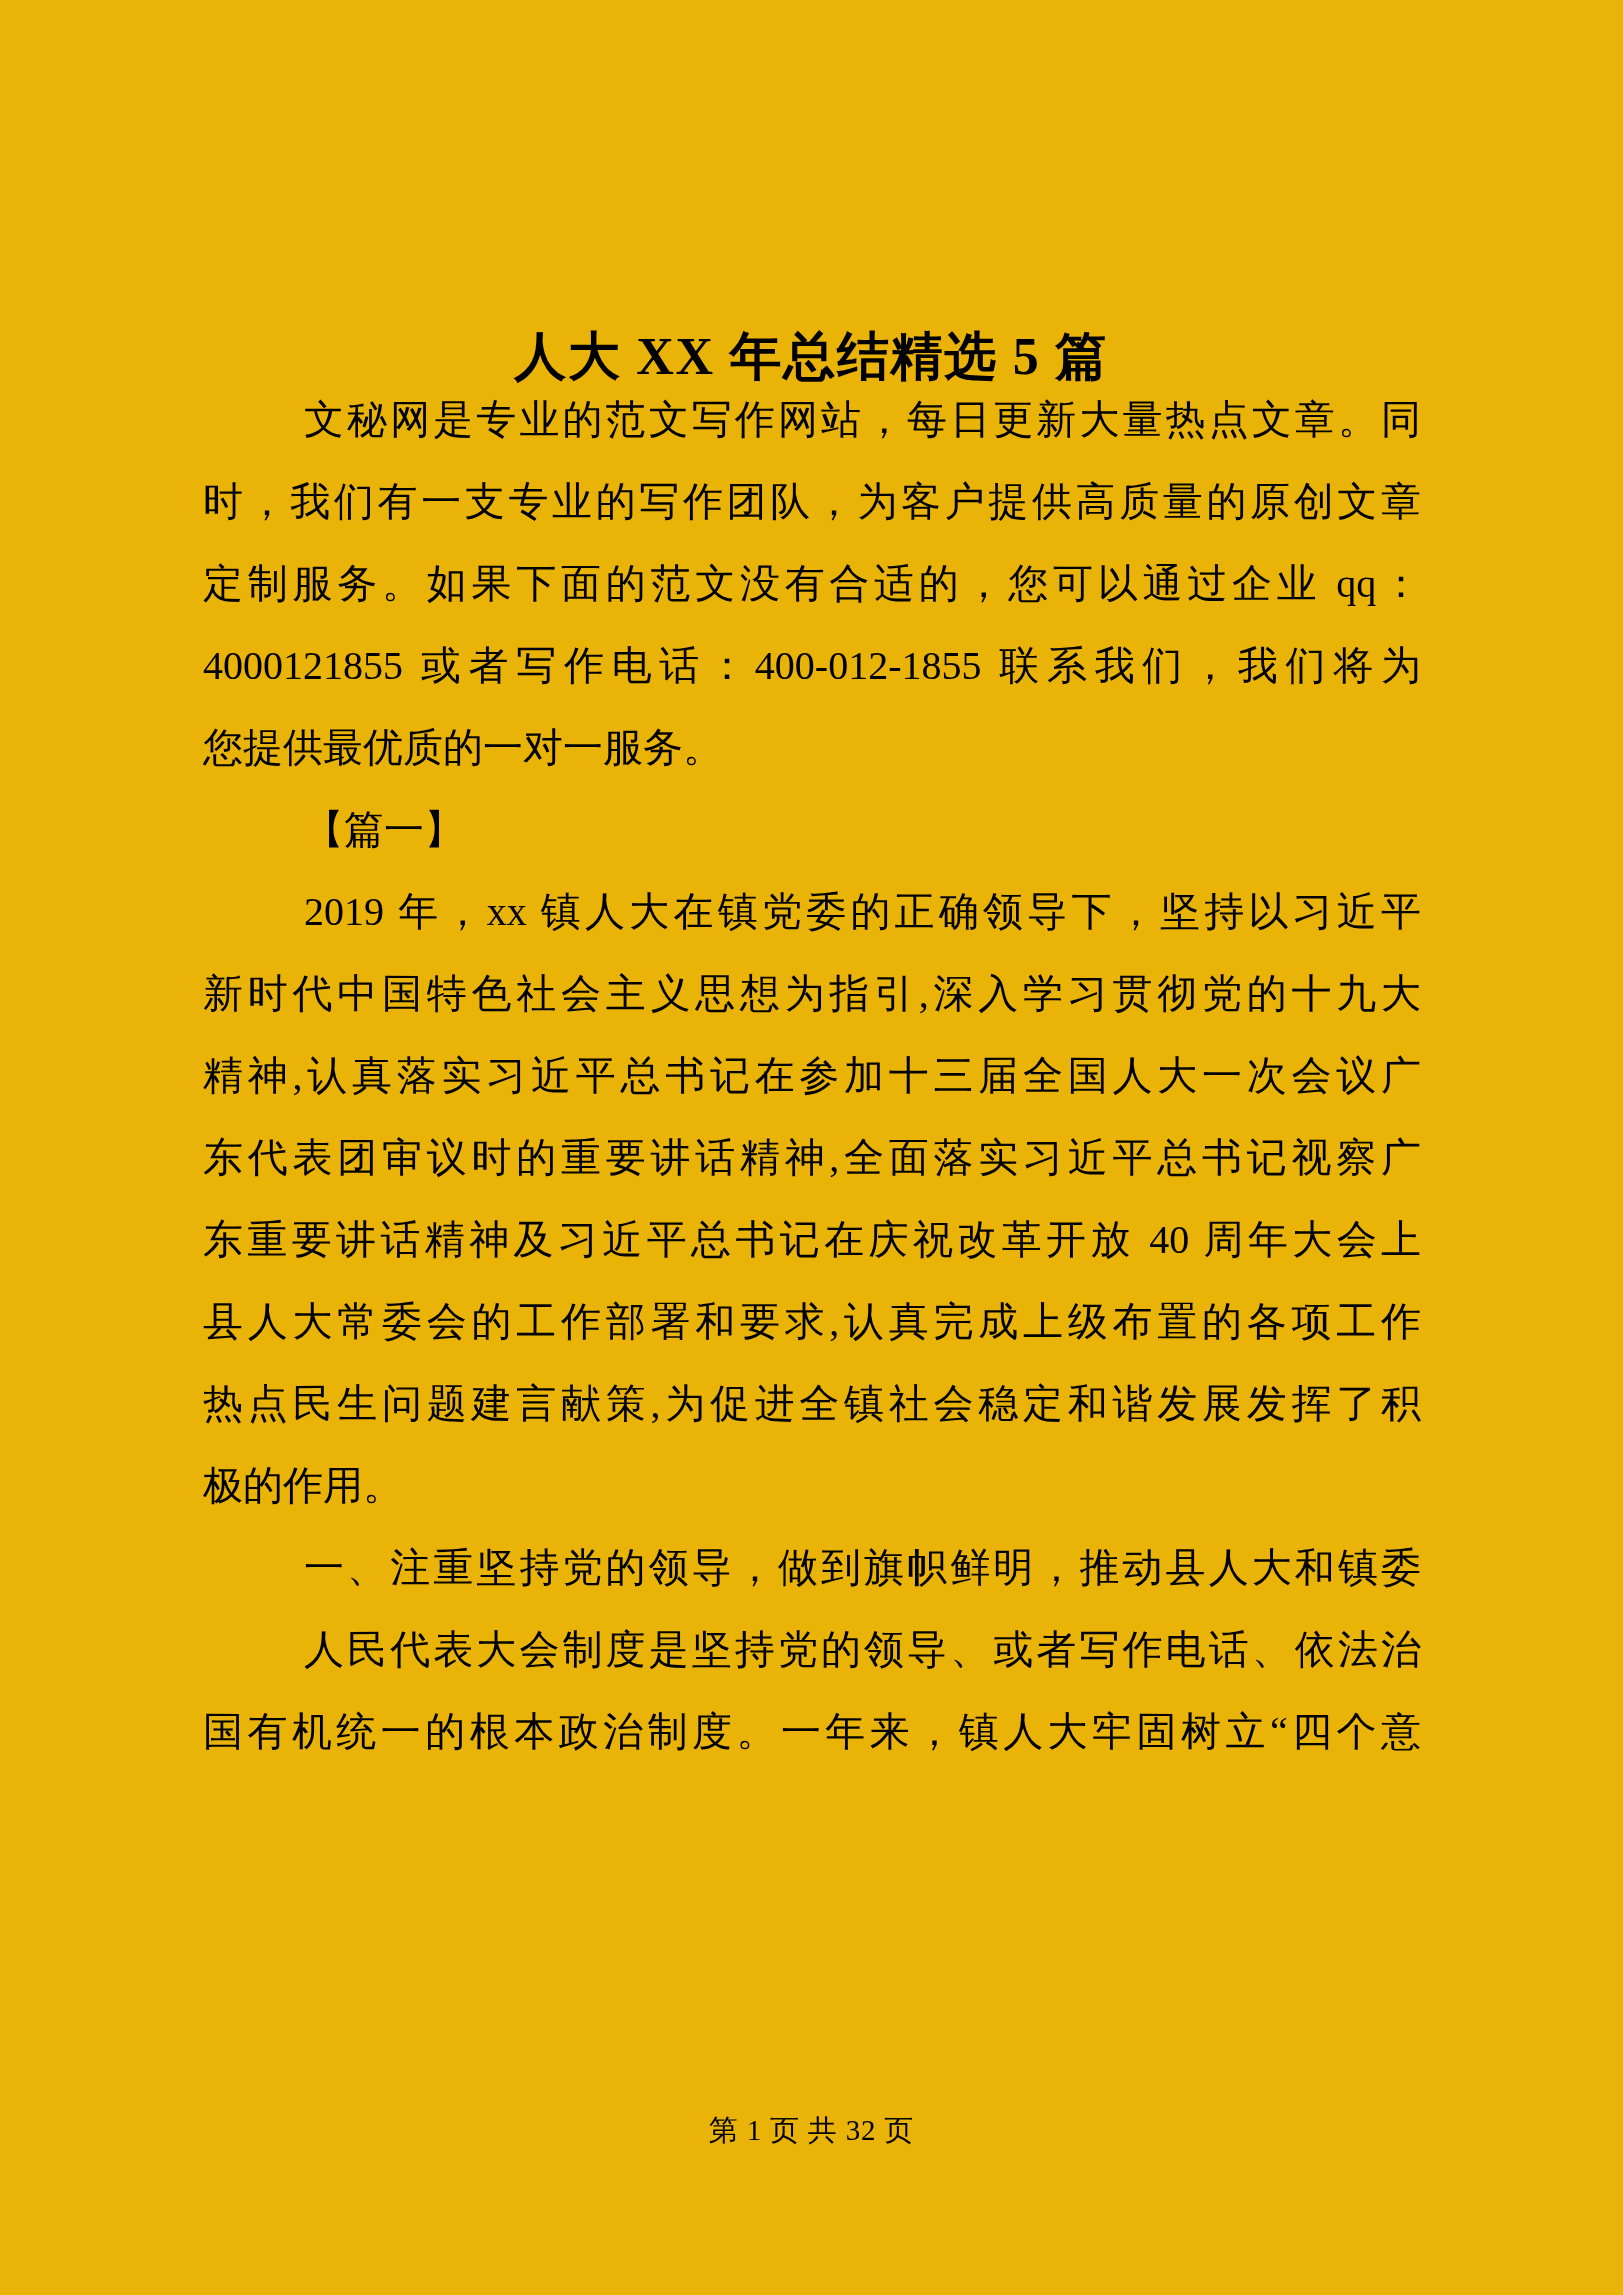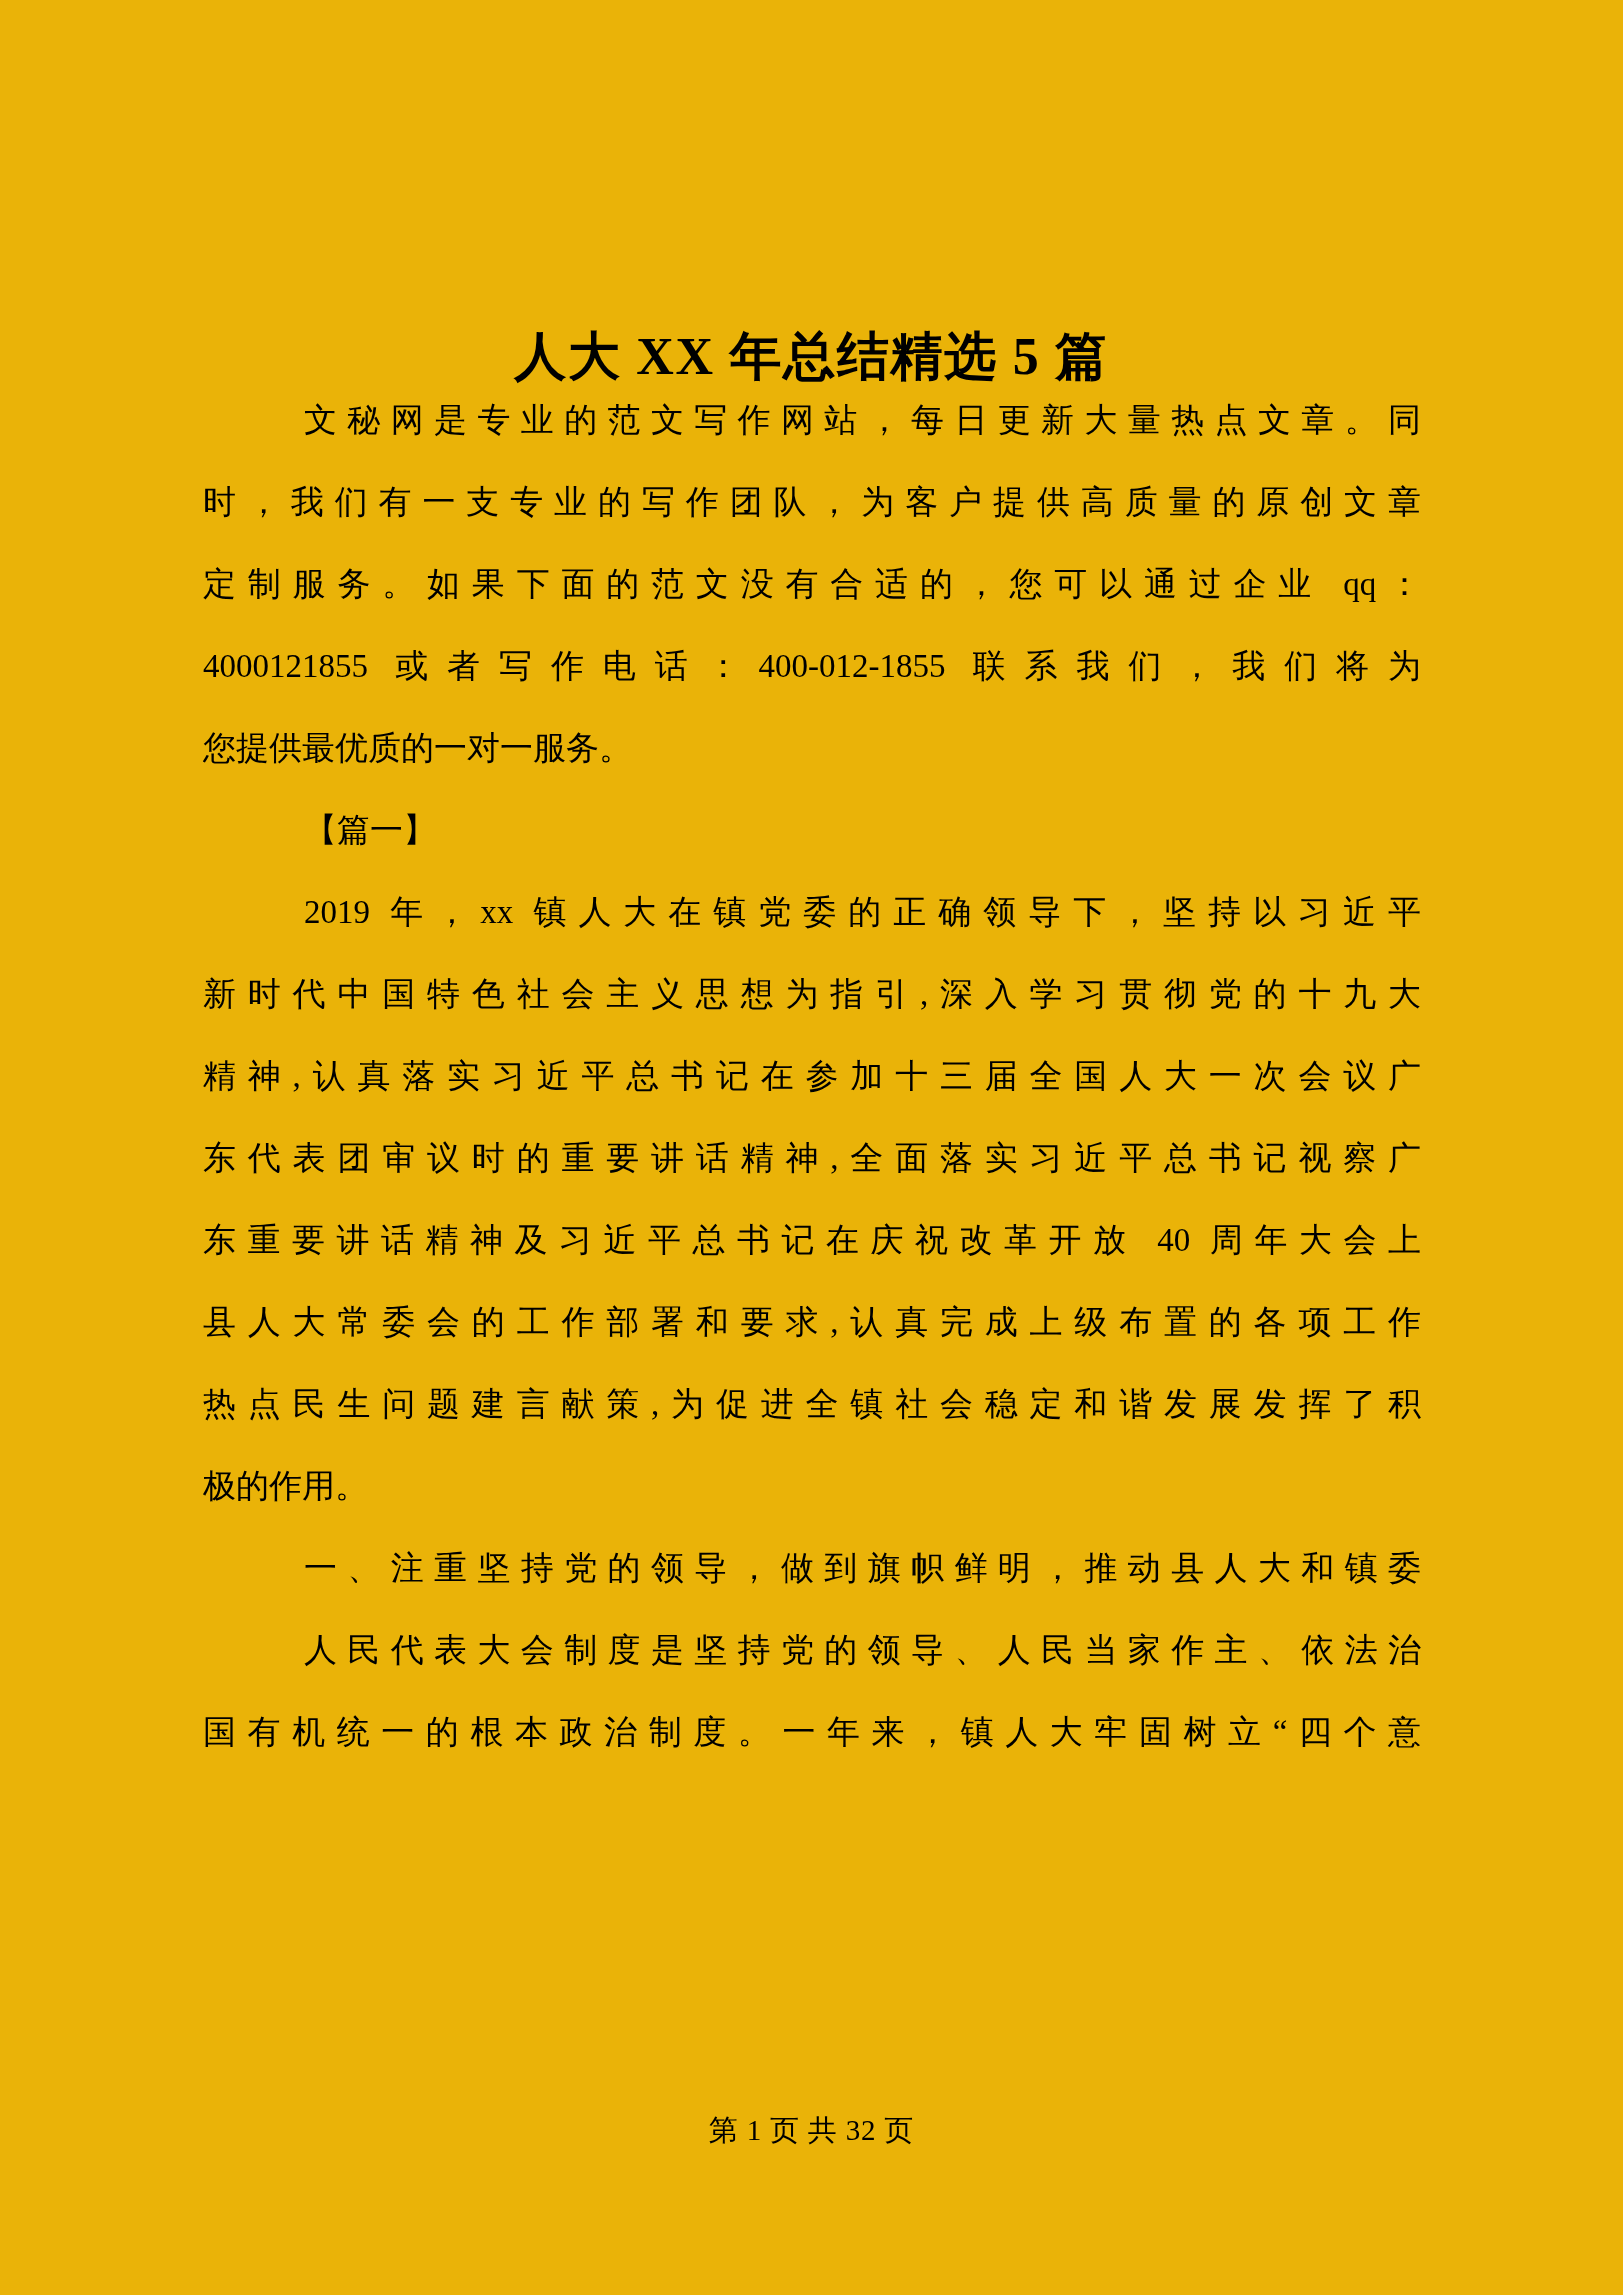--- a/index.html
+++ b/index.html
@@ -34,21 +34,21 @@
   }
   .body-block {
     position: absolute;
     top: 379px;
     left: 203px;
     width: 1218px;
   }
   .ln {
     height: 82px;
     line-height: 82px;
-    font-size: 33px;
+    font-size: 40px;
     text-align: justify;
     text-align-last: justify;
     overflow: hidden;
     white-space: nowrap;
   }
   .ln.indent {
     padding-left: 101px;
   }
   .ln.endline {
     text-align: left;
@@ -81,20 +81,20 @@
     <div class="ln indent endline">【篇一】</div>
     <div class="ln indent">2019 年，xx 镇人大在镇党委的正确领导下，坚持以习近平</div>
     <div class="ln">新时代中国特色社会主义思想为指引,深入学习贯彻党的十九大</div>
     <div class="ln">精神,认真落实习近平总书记在参加十三届全国人大一次会议广</div>
     <div class="ln">东代表团审议时的重要讲话精神,全面落实习近平总书记视察广</div>
     <div class="ln">东重要讲话精神及习近平总书记在庆祝改革开放 40 周年大会上</div>
     <div class="ln">县人大常委会的工作部署和要求,认真完成上级布置的各项工作</div>
     <div class="ln">热点民生问题建言献策,为促进全镇社会稳定和谐发展发挥了积</div>
     <div class="ln endline">极的作用。</div>
     <div class="ln indent">一、注重坚持党的领导，做到旗帜鲜明，推动县人大和镇委</div>
-    <div class="ln indent">人民代表大会制度是坚持党的领导、人民当家作主、依法治</div>
+    <div class="ln indent">人民代表大会制度是坚持党的领导、或者写作电话、依法治</div>
     <div class="ln">国有机统一的根本政治制度。一年来，镇人大牢固树立“四个意</div>
   </div>
 
   <div class="page-footer">第 1 页  共 32 页</div>
 
 </div>
 
 
 </body></html>

